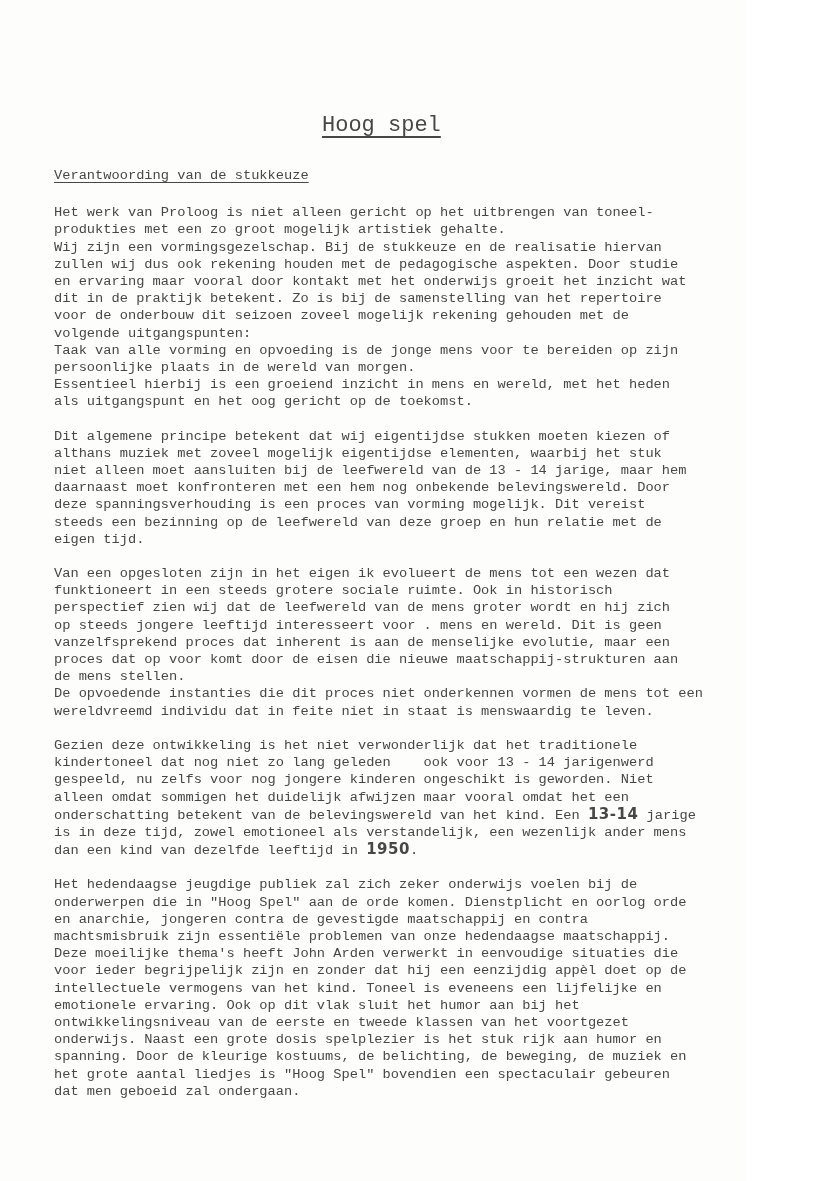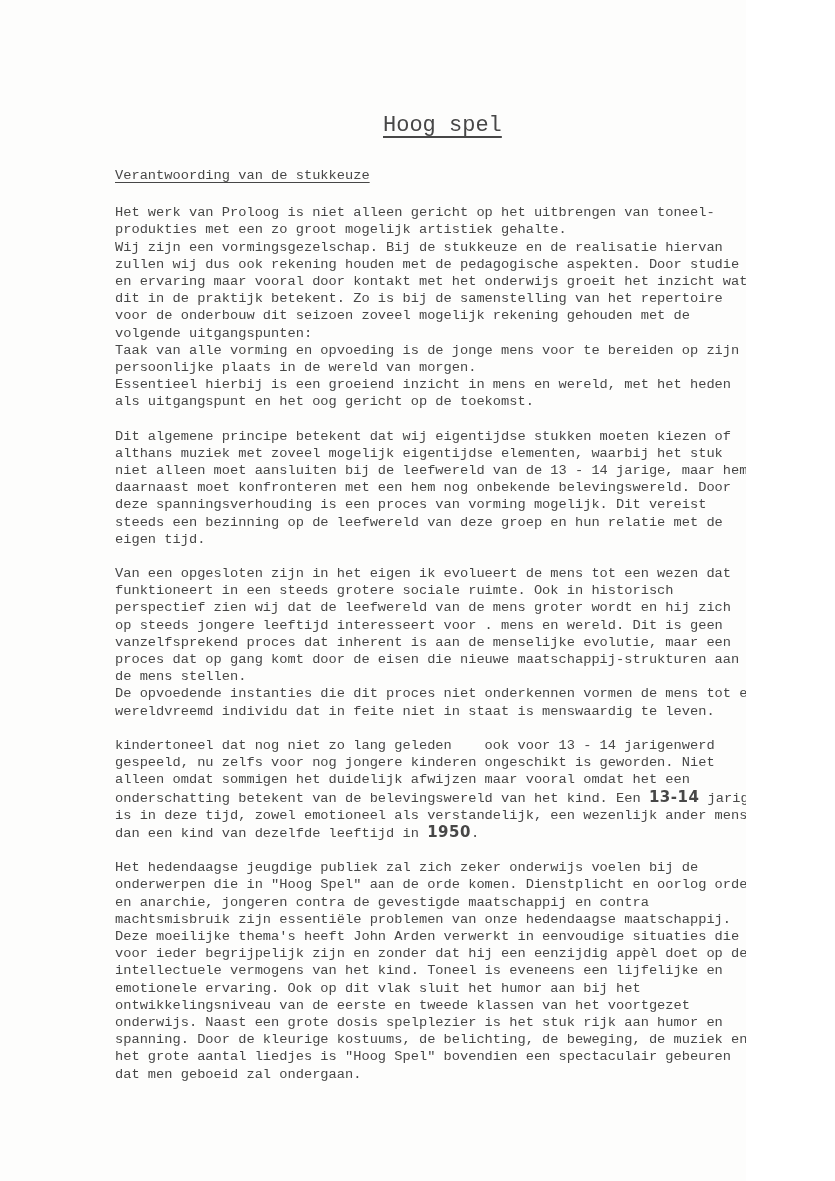--- a/index.html
+++ b/index.html
@@ -10,21 +10,21 @@
   .page {
     position: relative;
     width: 746px;
     height: 1181px;
     background: var(--page-bg, #fdfdfc);
     color: var(--ink, #474747);
     font-family: "Liberation Mono", "DejaVu Sans Mono", monospace;
     font-size: 13.7px;
     line-height: 17.2px;
     box-sizing: border-box;
-    padding: 113px 88px 0 115px;
+    padding: 113px 88px 0 54px;
     overflow: hidden;
   }
   .title {
     display: inline-block;
     margin-left: 268px;            
     font-size: 22px;
     line-height: 26px;
     text-decoration: underline;
     text-underline-offset: 5px;
     text-decoration-thickness: 1.5px;
@@ -82,26 +82,27 @@
         <div class="line"><span>deze spanningsverhouding is een proces van vorming mogelijk. Dit vereist</span></div>
         <div class="line"><span>steeds een bezinning op de leefwereld van deze groep en hun relatie met de</span></div>
         <div class="line"><span>eigen tijd.</span></div>
       </div>
     <div class="para">
         <div class="line"><span>Van een opgesloten zijn in het eigen ik evolueert de mens tot een wezen dat</span></div>
         <div class="line"><span>funktioneert in een steeds grotere sociale ruimte. Ook in historisch</span></div>
         <div class="line"><span>perspectief zien wij dat de leefwereld van de mens groter wordt en hij zich</span></div>
         <div class="line"><span>op steeds jongere leeftijd interesseert voor . mens en wereld. Dit is geen</span></div>
         <div class="line"><span>vanzelfsprekend proces dat inherent is aan de menselijke evolutie, maar een</span></div>
-        <div class="line"><span>proces dat op gang komt door de eisen die nieuwe maatschappij-strukturen aan</span></div>
+        <div class="line"><span>proces dat op voor komt door de eisen die nieuwe maatschappij-strukturen aan</span></div>
         <div class="line"><span>de mens stellen.</span></div>
         <div class="line"><span>De opvoedende instanties die dit proces niet onderkennen vormen de mens tot een</span></div>
         <div class="line"><span>wereldvreemd individu dat in feite niet in staat is menswaardig te leven.</span></div>
       </div>
     <div class="para">
+        <div class="line"><span>Gezien deze ontwikkeling is het niet verwonderlijk dat het traditionele</span></div>
         <div class="line"><span>kindertoneel dat nog niet zo lang geleden    ook voor 13 - 14 jarigenwerd</span></div>
         <div class="line"><span>gespeeld, nu zelfs voor nog jongere kinderen ongeschikt is geworden. Niet</span></div>
         <div class="line"><span>alleen omdat sommigen het duidelijk afwijzen maar vooral omdat het een</span></div>
         <div class="line"><span>onderschatting betekent van de belevingswereld van het kind. Een </span><span class="inserted">13-14</span><span> jarige</span></div>
         <div class="line"><span>is in deze tijd, zowel emotioneel als verstandelijk, een wezenlijk ander mens</span></div>
         <div class="line"><span>dan een kind van dezelfde leeftijd in </span><span class="inserted">1950</span><span>.</span></div>
       </div>
     <div class="para">
         <div class="line"><span>Het hedendaagse jeugdige publiek zal zich zeker onderwijs voelen bij de</span></div>
         <div class="line"><span>onderwerpen die in "Hoog Spel" aan de orde komen. Dienstplicht en oorlog orde</span></div>

